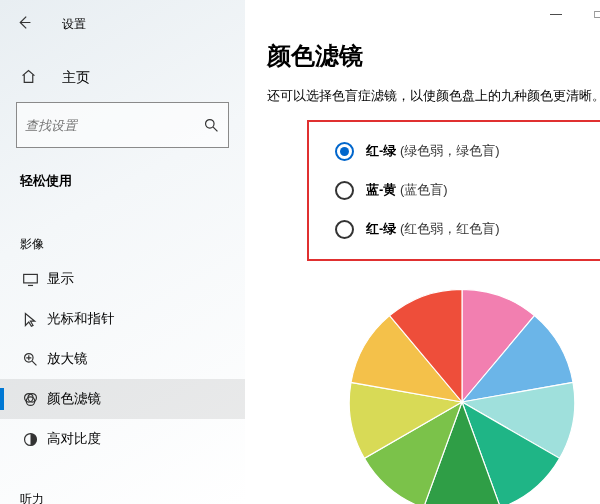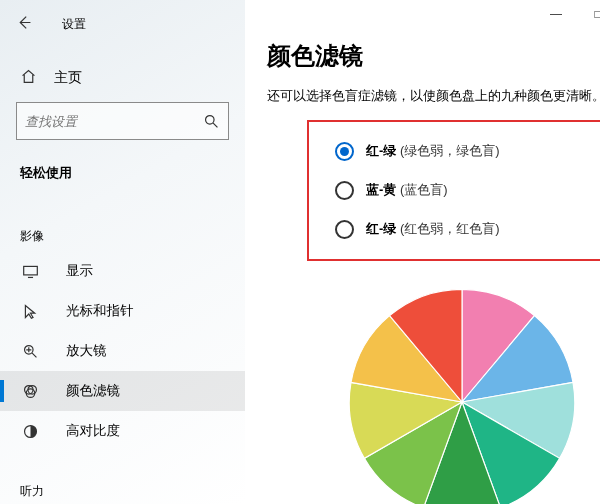--- a/index.html
+++ b/index.html
@@ -27,25 +27,25 @@
     padding: 6px 14px;
   }
   .titlebar-left .back { width: 20px; text-align: center; font-size: 15px; }
   .titlebar-left .title { margin-left: 28px; font-size: 12px; }
   .home-row {
     display: flex; align-items: center;
     padding: 10px 20px 8px 20px;
     margin-top: 18px;
   }
   .home-row .icon { width: 20px; font-size: 15px; }
-  .home-row .label { margin-left: 14px; font-size: 14px; }
+  .home-row .label { margin-left: 22px; font-size: 14px; }
   .search-wrap { padding: 6px 16px 10px 16px; }
   .search {
     width: 100%;
-    height: 38px;
+    height: 46px;
     border: 1px solid #8a8a8a;
     background: rgba(255,255,255,0.6);
     display: flex; align-items: center;
     padding: 0 8px;
   }
   .search input {
     flex: 1; border: none; outline: none; background: transparent;
     font-size: 13px; font-style: italic; color: #666;
   }
   .section-heading {
@@ -57,21 +57,21 @@
   .nav-group { margin-top: 26px; }
   .nav-item {
     display: flex; align-items: center;
     padding: 11px 20px;
     cursor: pointer;
   }
   .nav-item .icon {
     width: 20px; display: flex; align-items: center; justify-content: center;
     color: #333;
   }
-  .nav-item .label { margin-left: 26px; font-size: 13.5px; }
+  .nav-item .label { margin-left: 7px; font-size: 13.5px; }
   .nav-item.active { background: rgba(0,0,0,0.08); }
   .nav-item.active .accent {
     position: absolute; left: 0; width: 4px; height: 22px; background: #0078d4;
   }
   .nav-item { position: relative; }
 
   .main {
     flex: 1;
     height: 504px;
     display: flex; flex-direction: column;

